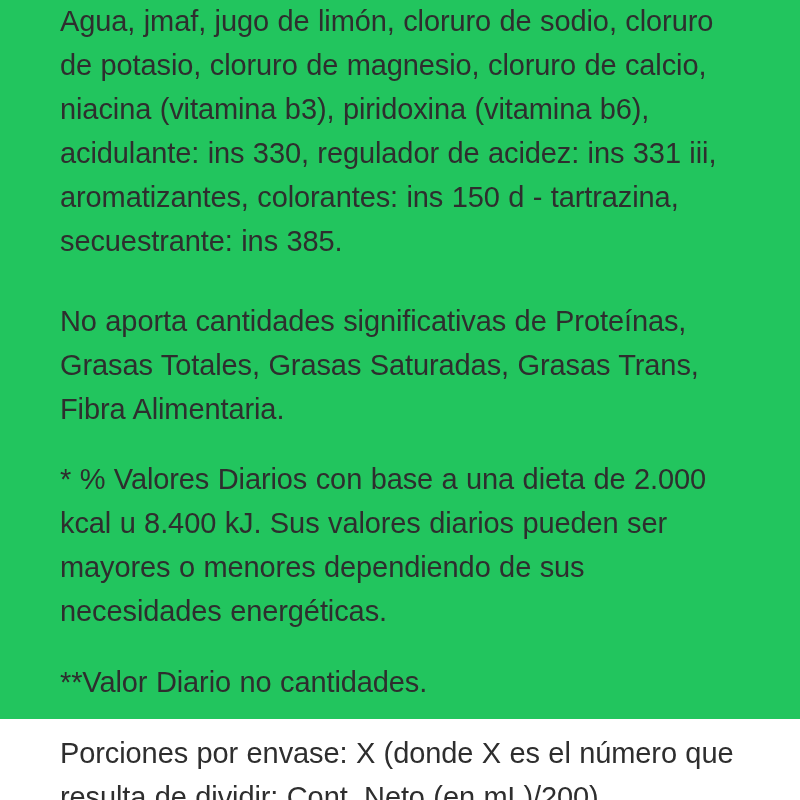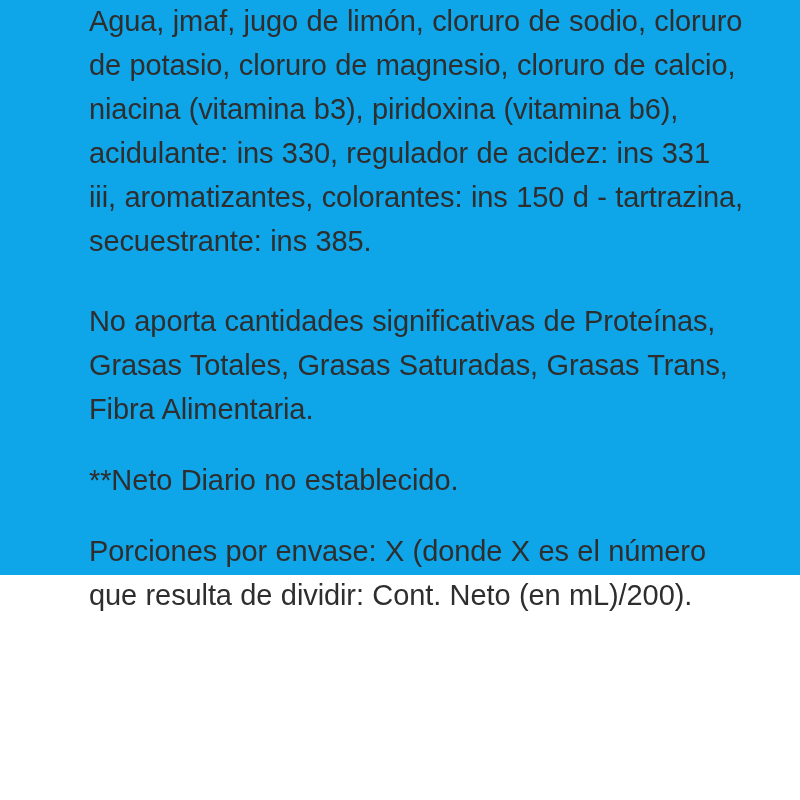--- a/index.html
+++ b/index.html
@@ -13,23 +13,23 @@
     height: 800px;
     overflow: hidden;
     font-family: "Liberation Sans", "DejaVu Sans", sans-serif;
     color: #2e2e2e;
     -webkit-font-smoothing: antialiased;
   }
 
   .label-text-panel {
     box-sizing: border-box;
     width: 800px;
-    height: 576px;
-    padding: 0 55px 0 89px;
-    background: #0ea5e9;
+    height: 720px;
+    padding: 0 55px 0 60px;
+    background: #22c55e;
   }
 
   .paragraph {
     margin: 0;
     font-size: 29px;
     line-height: 44px;
     letter-spacing: -0.1px;
     word-spacing: 0.5px;
     color: #2e2e2e;
     text-align: left;
@@ -45,18 +45,19 @@
 </style>
 </head>
 <body>
 
 <div class="label-text-panel">
 
   <p class="paragraph ingredients">Agua, jmaf, jugo de limón, cloruro de sodio, cloruro de potasio, cloruro de magnesio, cloruro de calcio, niacina (vitamina b3), piridoxina (vitamina b6), acidulante: ins 330, regulador de acidez: ins 331 iii, aromatizantes, colorantes: ins 150 d - tartrazina, secuestrante: ins 385.</p>
 
   <p class="paragraph no-significant">No aporta cantidades significativas de Proteínas, Grasas Totales, Grasas Saturadas, Grasas Trans, Fibra Alimentaria.</p>
 
+  <p class="paragraph daily-values">* % Valores Diarios con base a una dieta de 2.000 kcal u 8.400 kJ. Sus valores diarios pueden ser mayores o menores dependiendo de sus necesidades energéticas.</p>
 
-  <p class="paragraph no-daily-value">**Neto Diario no establecido.</p>
+  <p class="paragraph no-daily-value">**Valor Diario no cantidades.</p>
 
   <p class="paragraph servings">Porciones por envase: X (donde X es el número que resulta de dividir: Cont. Neto (en mL)/200).</p>
 
 </div>
 
 </body></html>

